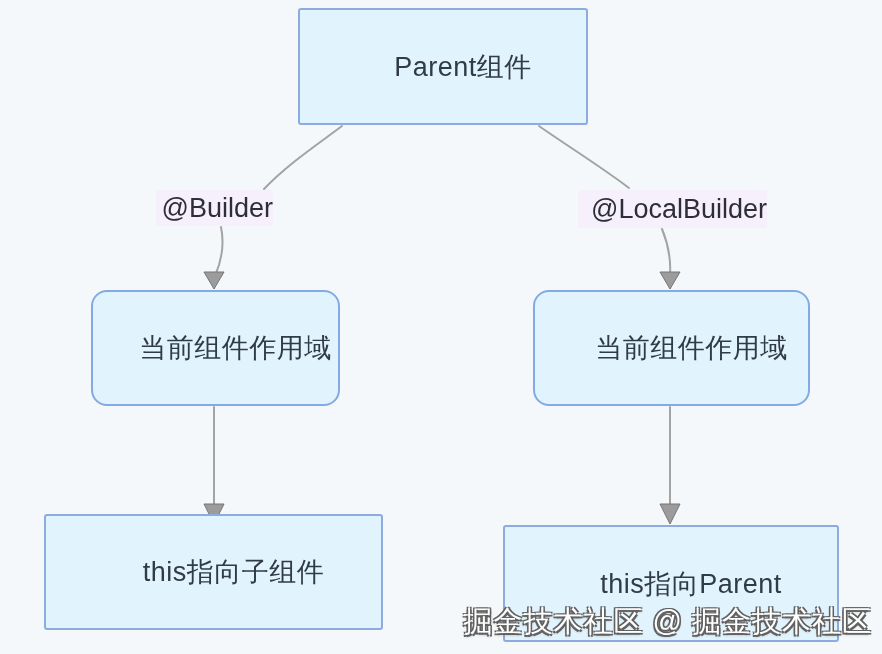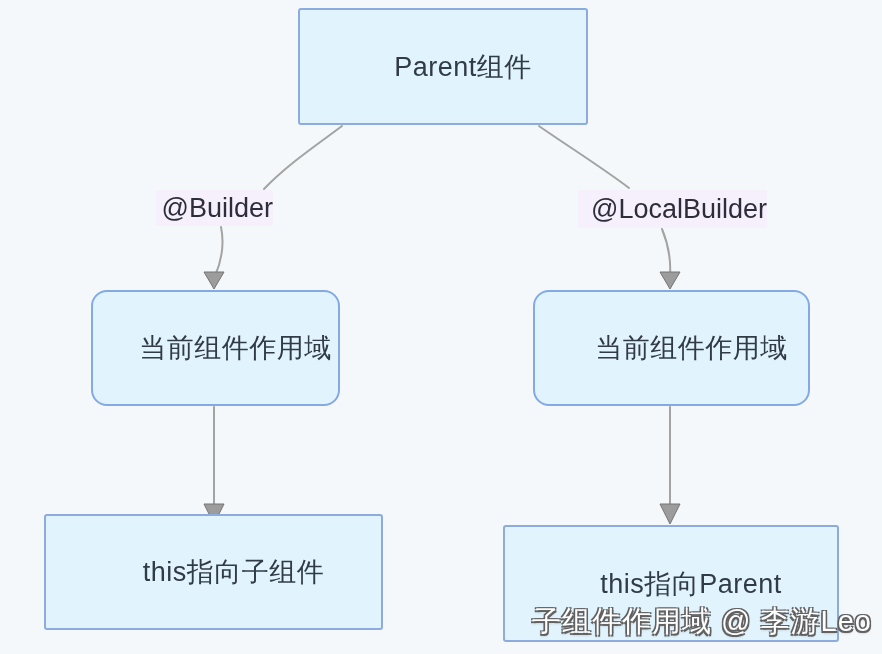--- a/index.html
+++ b/index.html
@@ -132,15 +132,15 @@
   </div>
 
   <div class="node rect" id="node-this-child">
     <span>this指向子组件</span>
   </div>
 
   <div class="node rect" id="node-this-parent">
     <span>this指向Parent</span>
   </div>
 
-  <div class="watermark">子组件作用域 @ 李游Leo</div>
+  <div class="watermark">掘金技术社区 @ 掘金技术社区</div>
 
 </div>
 
 </body></html>

